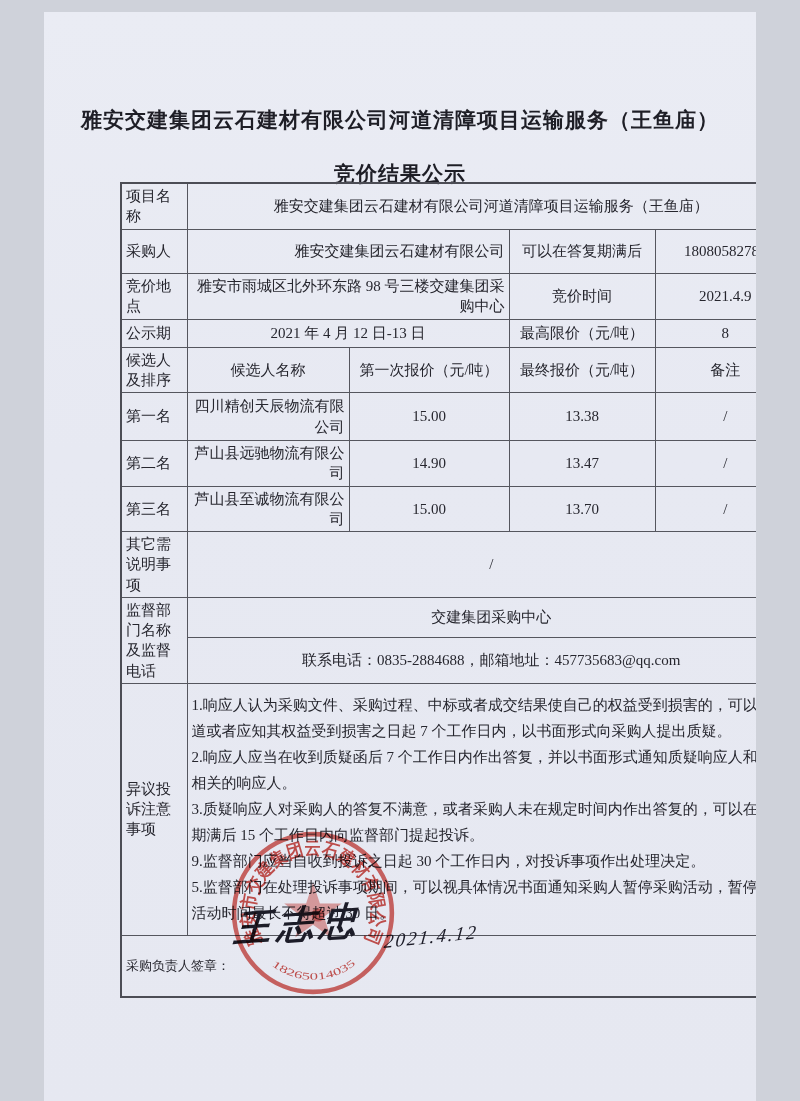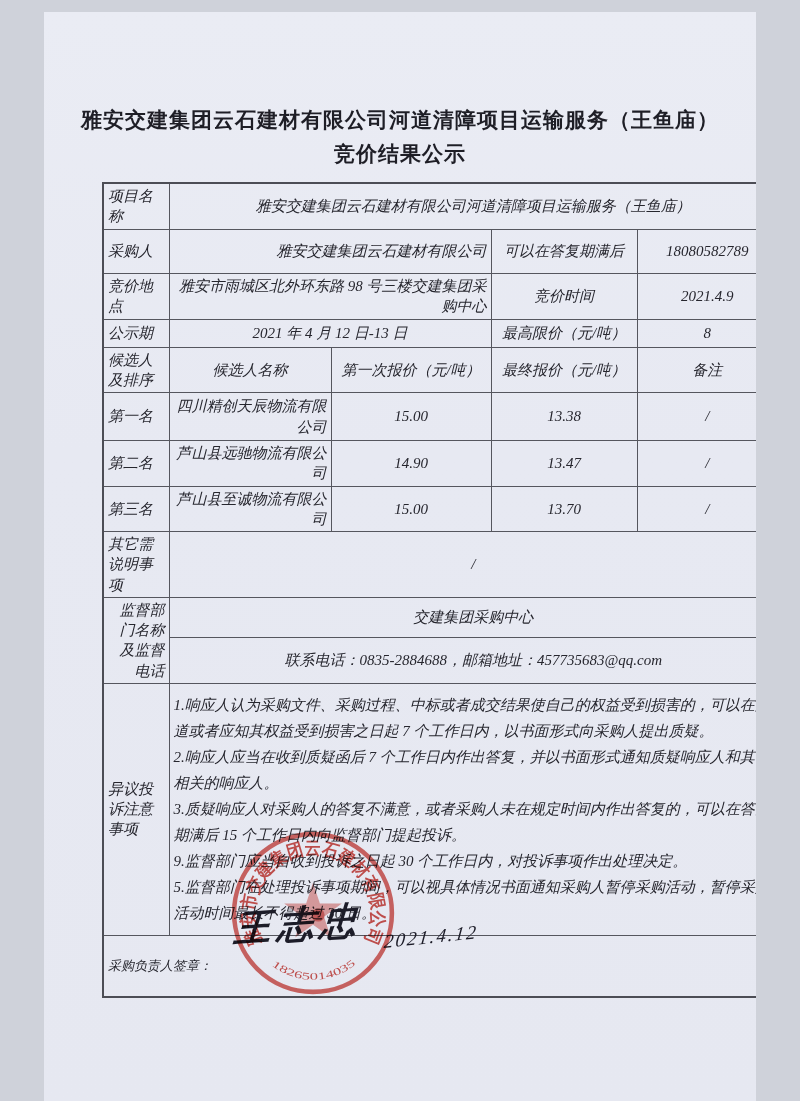--- a/index.html
+++ b/index.html
@@ -19,41 +19,40 @@
   .title{
     position:absolute;left:0;width:100%;
     text-align:center;
     font-family:"Liberation Sans", sans-serif;
     font-weight:bold;
     font-size:21px;
     letter-spacing:1px;
     color:#1e1e26;
   }
   .title1{top:94px;}
-  .title2{top:128px;}
+  .title2{top:148px;}
 
   table.doc{
-    position:absolute;left:58px;top:170px;
+    position:absolute;left:76px;top:170px;
     width:676px;
     border-collapse:collapse;
     table-layout:fixed;
     font-size:15px;
     color:#26262e;
     border:2px solid #4c4d55;
-    font-style:italic;
   }
   table.doc td{
     border:1px solid #55565e;
     padding:2px 4px;
     vertical-align:middle;
     line-height:1.35;
     word-break:break-all;
   }
   td.lbl{ text-align:left; padding-left:3px; }
-  td.lbl-c{ text-align:right; padding:2px 1px; }
+  td.lbl-c{ text-align:left; padding:2px 1px; }
   .center{ text-align:center; }
   .left{ text-align:right; padding-left:6px; }
   td.notes-cell{ padding:8px 8px 8px 8px; }
   .notes-inner{ line-height:26px; }
   .sig-row-td{ padding-left:6px; font-size:13px; }
 
   
   .stamp{
     position:absolute;left:180px;top:812px;
     width:178px;height:178px;

